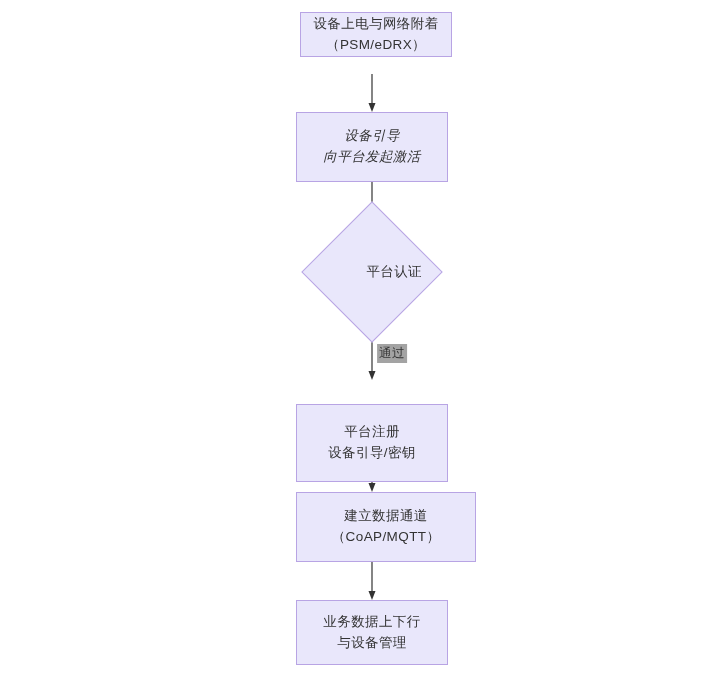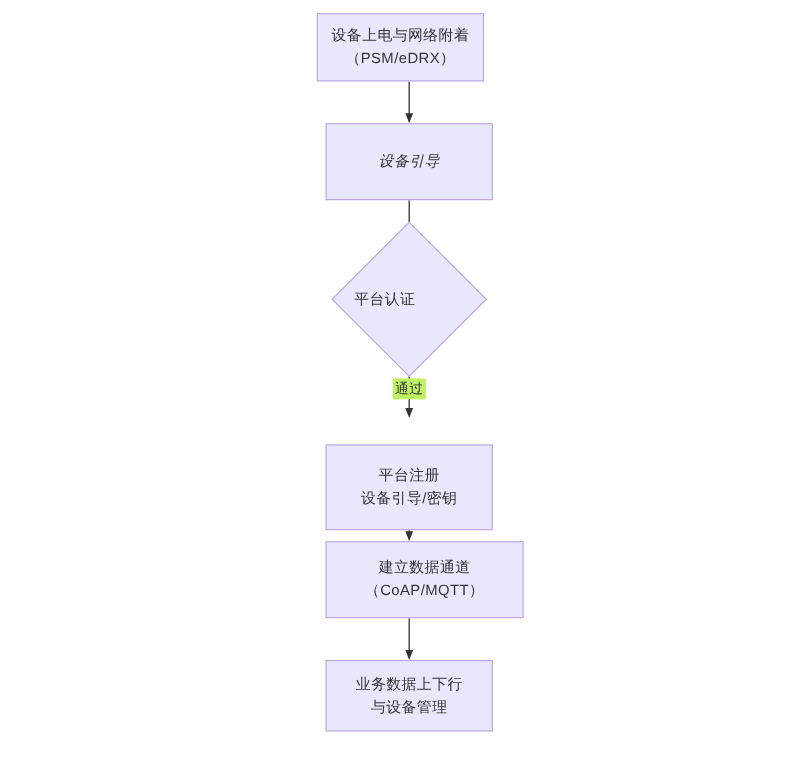--- a/index.html
+++ b/index.html
@@ -43,21 +43,21 @@
   .node .line {
     display: block;
     white-space: nowrap;
   }
 
   .diamond-wrap {
     position: absolute;
     z-index: 2;
     display: flex;
     align-items: center;
-    justify-content: flex-start;
+    justify-content: flex-end;
   }
   .diamond-shape {
     position: absolute;
     left: 0;
     top: 0;
     width: 100%;
     height: 100%;
     background: #e9e7fb;
     border: 1.4px solid #b8a4e4;
     box-sizing: border-box;
@@ -68,27 +68,28 @@
     z-index: 3;
     color: #333333;
     font-size: 13.5px;
     letter-spacing: 0.4px;
     white-space: nowrap;
   }
 
   .edge-label {
     position: absolute;
     z-index: 4;
-    background: #bef264;
+    background: #a3a3a3;
     color: #333333;
     font-size: 12.5px;
     letter-spacing: 0.4px;
     padding: 1px 2px;
     white-space: nowrap;
     transform: translateX(-50%);
+    margin-left: 20px;
   }
 
   .arrow-line {
     stroke: #333333;
     stroke-width: 1.2;
     fill: none;
   }
   .arrow-head {
     fill: #333333;
   }
@@ -113,26 +114,27 @@
       <line class="arrow-line" x1="372" y1="458" x2="372" y2="484"></line>
       <polygon class="arrow-head" points="372,492 368.5,483 375.5,483"></polygon>
     </g>
     <g>
       <line class="arrow-line" x1="372" y1="562" x2="372" y2="592"></line>
       <polygon class="arrow-head" points="372,600 368.5,591 375.5,591"></polygon>
     </g>
   </svg>
 
 <div id="node-layer">
-    <div class="node" style="left: 288px; top: 12px; width: 152px; height: 62px;">
+    <div class="node" style="left: 300px; top: 12px; width: 152px; height: 45px;">
       <span class="line">设备上电与网络附着</span>
       <span class="line">（PSM/eDRX）</span>
     </div>
     <div class="node" style="left: 296px; top: 112px; width: 152px; height: 70px; font-style: italic;">
       <span class="line">设备引导</span>
+      <span class="line">向平台发起激活</span>
     </div>
     <div class="diamond-wrap" style="left: 322px; top: 222px; width: 100px; height: 100px;">
       <div class="diamond-shape"></div>
       <div class="diamond-label">平台认证</div>
     </div>
     <div class="node" style="left: 296px; top: 380px; width: 152px; height: 78px; margin-top: 24px;">
       <span class="line">平台注册</span>
       <span class="line">设备引导/密钥</span>
     </div>
     <div class="node" style="left: 296px; top: 492px; width: 180px; height: 70px;">

